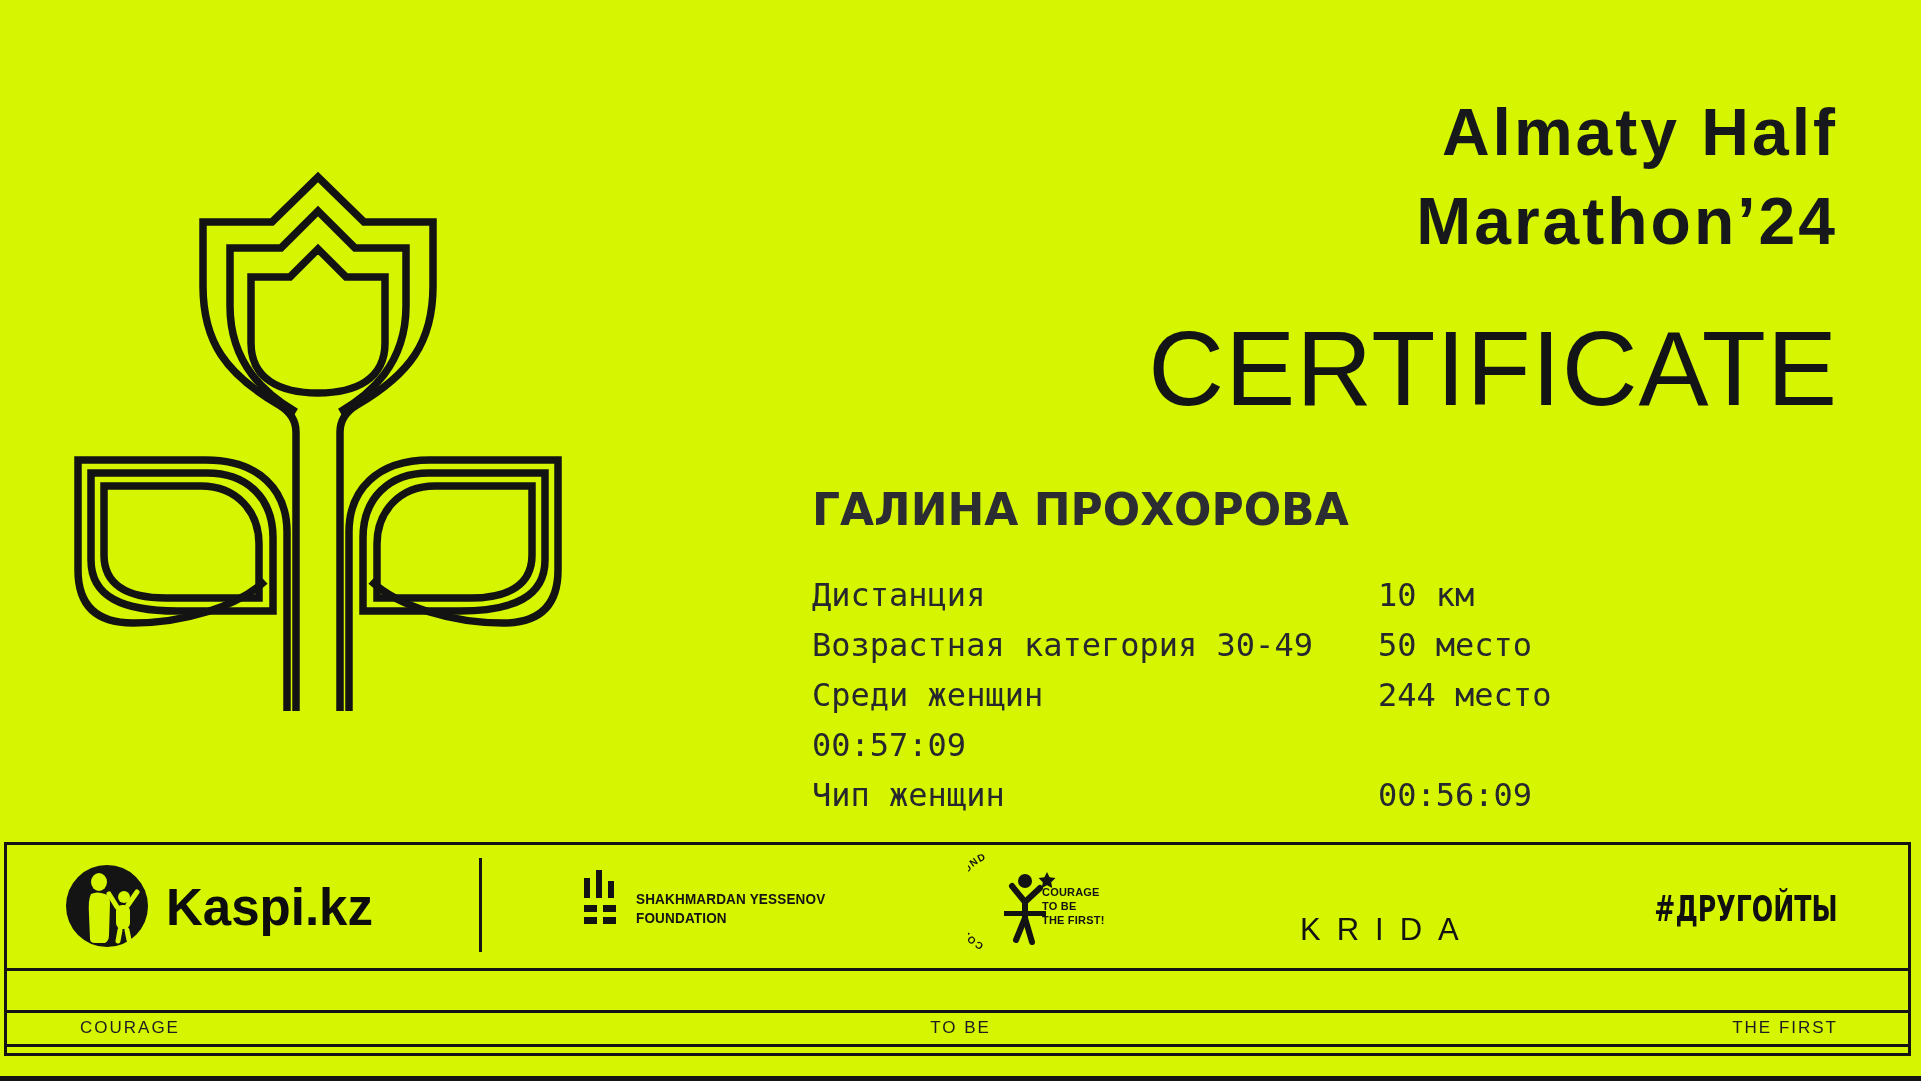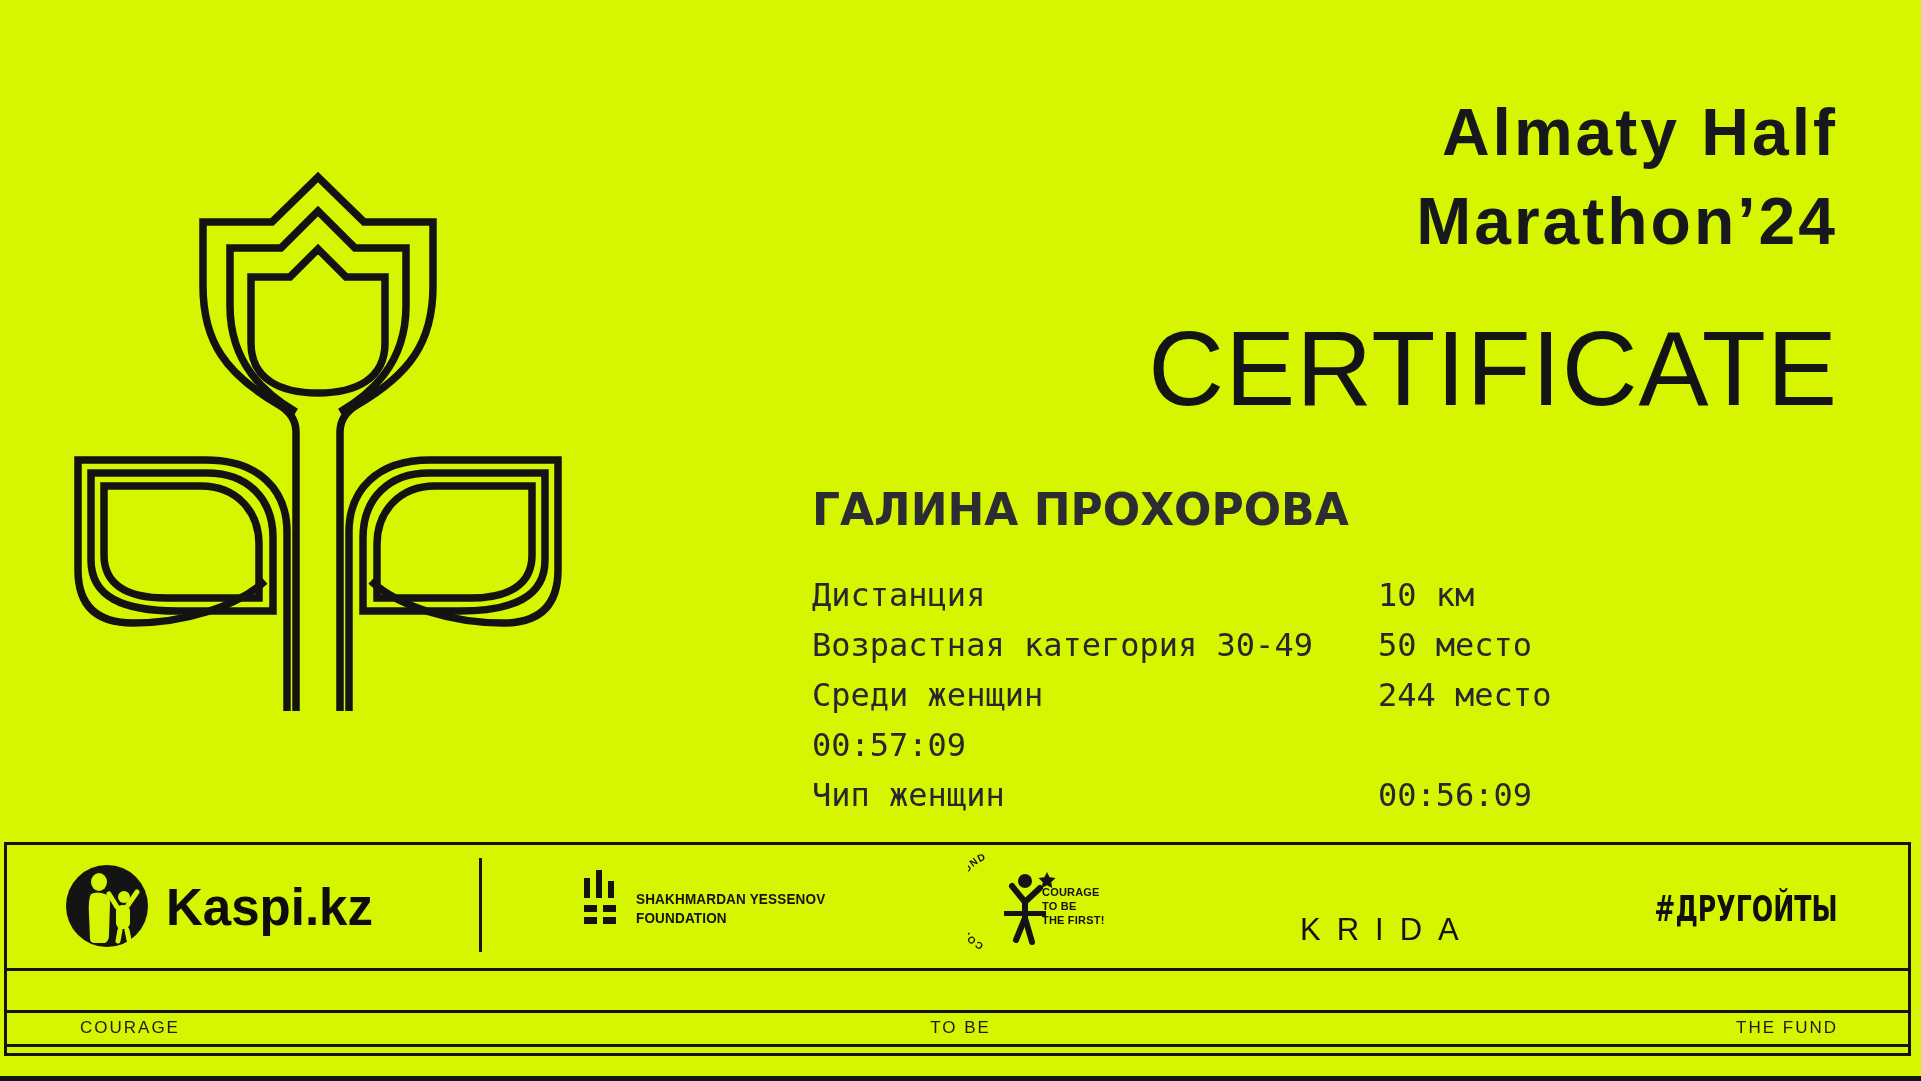--- a/index.html
+++ b/index.html
@@ -156,20 +156,20 @@
     <div>THE FIRST!</div>
   </div>
 
   <div class="abs krida-word">KRIDA</div>
 
   <div class="abs hashtag-word">#ДРУГОЙТЫ</div>
 
   <div class="abs hline" style="top:1010px;"></div>
   <div class="abs strip-text" style="left:80px;">COURAGE</div>
   <div class="abs strip-text" style="left:0;width:1921px;text-align:center;">TO BE</div>
-  <div class="abs strip-text" style="right:83px;">THE FUND</div>
+  <div class="abs strip-text" style="right:83px;">THE FIRST</div>
   <div class="abs hline" style="top:1044px;"></div>
   <div class="abs hline" style="top:1053px;"></div>
   <div class="abs vline" style="left:4px;top:968px;height:88px;"></div>
   <div class="abs vline" style="left:1908px;top:968px;height:88px;"></div>
   <div class="abs bottom-bar"></div>
 
 </div>
 
 </body></html>

